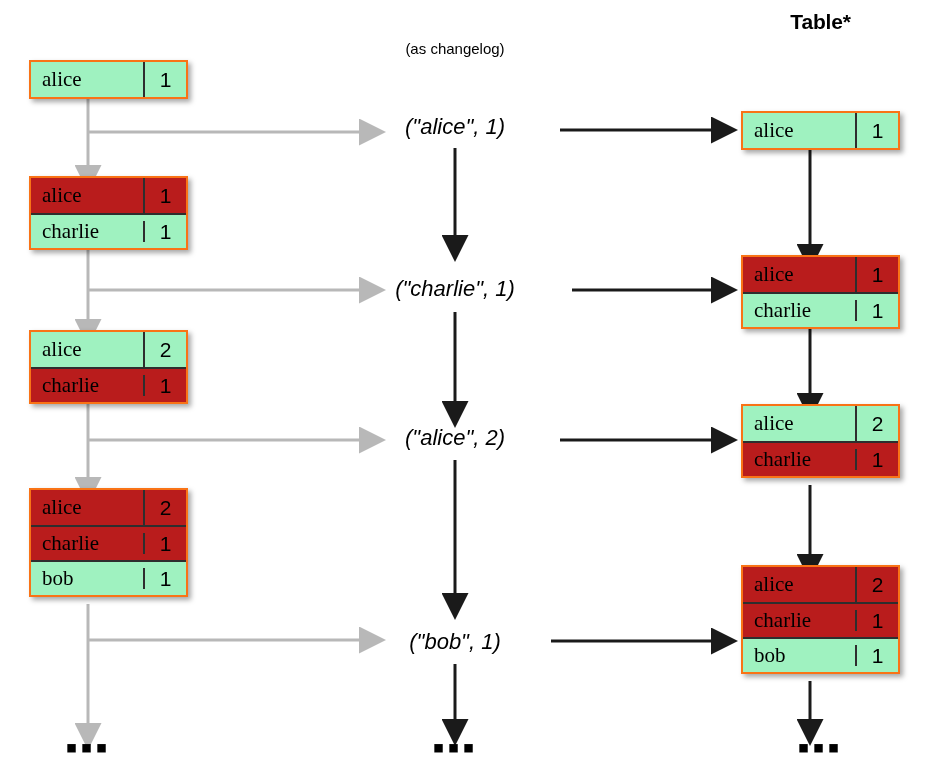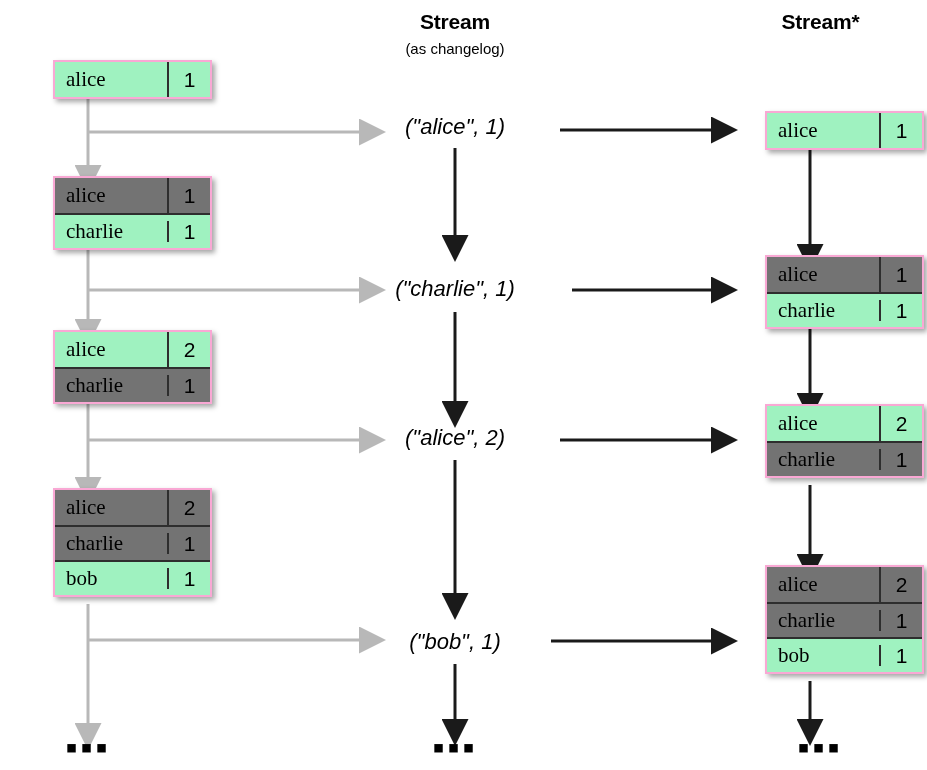--- a/index.html
+++ b/index.html
@@ -37,24 +37,23 @@
     font-size: 15px;
     color: #000000;
     text-align: center;
     white-space: nowrap;
   }
 
   
   .kv-table {
     position: absolute;
     box-sizing: border-box;
-    border: 2px solid #f9a8d4;
-    background: #737373;
+    border: 2px solid #f97316;
+    background: #b91c1c;
     box-shadow: 3px 3px 5px rgba(0,0,0,0.35);
-    margin-left: 24px;
   }
   .kv-row {
     display: flex;
     height: 35px;
     box-sizing: border-box;
   }
   .kv-row + .kv-row {
     border-top: 2px solid #2e2e2e;
     align-items: center;
   }
@@ -162,24 +161,23 @@
 
     <g stroke="#1a1a1a" stroke-width="3" fill="none">
       <line x1="810" y1="147" x2="810" y2="247" marker-end="url(#blackHead)"></line>
       <line x1="810" y1="326" x2="810" y2="396" marker-end="url(#blackHead)"></line>
       <line x1="810" y1="485" x2="810" y2="557" marker-end="url(#blackHead)"></line>
       <line x1="810" y1="681" x2="810" y2="722" marker-end="url(#blackHead)"></line>
     </g>
   </svg>
 
 
-  <div class="col-header" style="left:375px; top:10px; width:160px;">Stream</div>
   <div class="col-subheader" style="left:375px; top:40px; width:160px;">(as changelog)</div>
 
-  <div class="col-header" style="left:741px; top:10px; width:159px;">Stream*</div>
+  <div class="col-header" style="left:741px; top:10px; width:159px;">Table*</div>
 
   <div class="kv-table" style="left:29px; top:60px; width:159px;">
     <div class="kv-row hl">
       <div class="kv-key">alice</div>
       <div class="kv-val">1</div>
     </div>
   </div>
 
   <div class="kv-table" style="left:29px; top:176px; width:159px;">
     <div class="kv-row">

